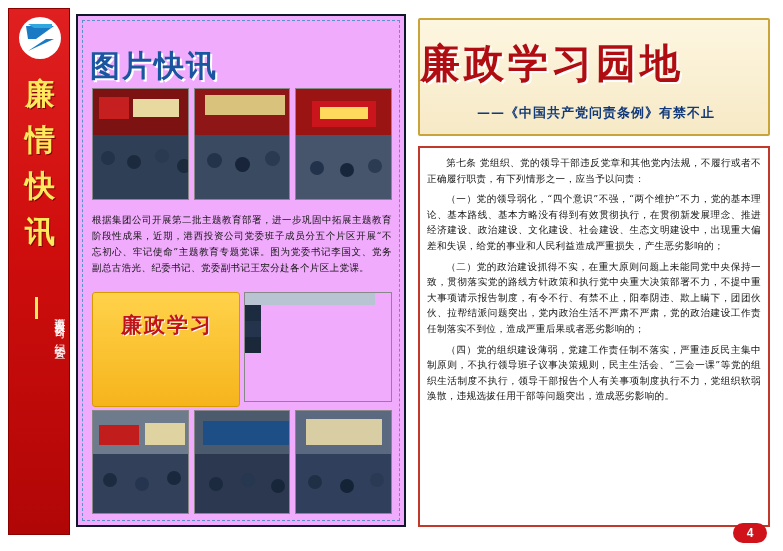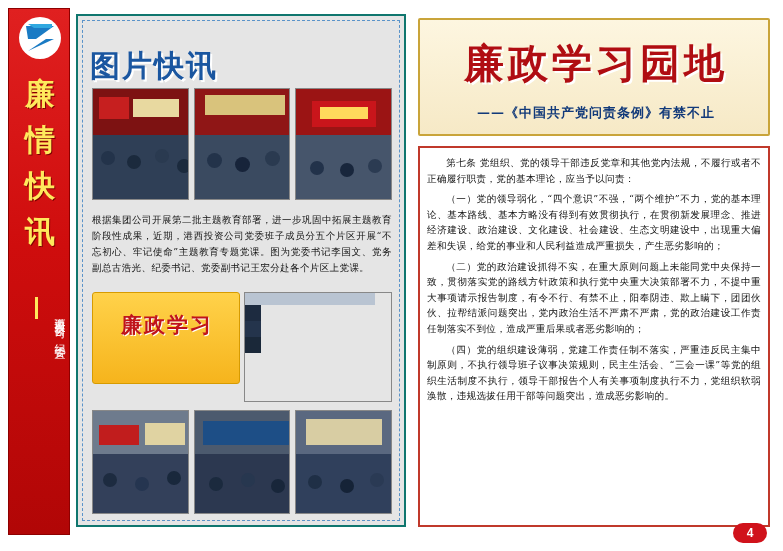--- a/index.html
+++ b/index.html
@@ -41,22 +41,22 @@
     letter-spacing:2px;
     white-space:nowrap;
   }
   .banner-dash{
     position:absolute;left:26px;top:288px;width:3px;height:22px;background:#ffe95c;
   }
 
   
   .photo-panel{
     position:absolute;left:76px;top:14px;width:330px;height:513px;
-    background:#e5e5e5;
-    border:2px solid #0f766e;
+    background:#f0abfc;
+    border:2px solid #0f172a;
     box-sizing:border-box;
   }
   .photo-panel-inner{
     position:absolute;left:4px;top:4px;right:4px;bottom:4px;
     border:1px dashed #5a93c9;
     box-sizing:border-box;
   }
   .pp-title{
     position:absolute;left:12px;top:30px;
     font-family:"DejaVu Serif","Liberation Serif",serif;
@@ -68,21 +68,21 @@
   .pp-row1 .ph{flex:1;height:112px;border:1px solid #888;box-sizing:border-box;position:relative;overflow:hidden;}
   .pp-body{
     position:absolute;left:14px;top:196px;width:300px;
     font-family:"DejaVu Serif","Liberation Serif",serif;
     font-size:9.5px;line-height:16px;color:#111;
     text-align:justify;
     letter-spacing:0.4px;
   }
   .pp-mid{position:absolute;left:14px;top:276px;width:300px;height:110px;}
   .pp-fanbox{
-    position:absolute;left:0;top:0;width:148px;height:92px;
+    position:absolute;left:0;top:0;width:148px;height:115px;
     background:linear-gradient(180deg,#ffd24a 0%,#f6b41c 100%);
     border:1px solid #d79b00;
     box-sizing:border-box;
     border-radius:3px;
   }
   .pp-fanbox .l1,.pp-fanbox .l2{
     position:absolute;left:0;width:148px;text-align:center;
     font-family:"DejaVu Serif","Liberation Serif",serif;
     font-weight:bold;color:#c0141b;
     font-size:21px;letter-spacing:2px;
@@ -96,21 +96,21 @@
 
   
   .right-head{
     position:absolute;left:418px;top:18px;width:352px;height:118px;
     background:linear-gradient(180deg,#fdf6e0 0%,#f6e9c6 100%);
     border:2px solid #c9a43a;
     box-sizing:border-box;
     border-radius:2px;
   }
   .rh-title{
-    position:absolute;left:0;top:16px;width:352px;text-align:center;
+    position:absolute;left:0;top:16px;width:352px;text-align:left;
     font-family:"DejaVu Serif","Liberation Serif",serif;
     font-size:40px;font-weight:bold;color:#b00d12;
     letter-spacing:4px;
     text-shadow:2px 2px 0 #ffffff;
   }
   .rh-sub{
     position:absolute;left:0;top:84px;width:352px;text-align:center;
     font-family:"DejaVu Serif","Liberation Serif",serif;
     font-size:13px;color:#123a7a;font-weight:bold;
     letter-spacing:1px;
@@ -246,21 +246,21 @@
     </div>
   </div>
 
   <div class="right-head">
     <div class="rh-title">廉政学习园地</div>
     <div class="rh-sub">——《中国共产党问责条例》有禁不止</div>
   </div>
 
   <div class="right-body">
     <div class="rb-inner">
-      <p class="first">第七条  党组织、党的领导干部违反党章和其他党内法规，不履行或者不正确履行职责，党的基本理论，应当予以问责：</p>
+      <p class="first">第七条  党组织、党的领导干部违反党章和其他党内法规，不履行或者不正确履行职责，有下列情形之一，应当予以问责：</p>
       <p>（一）党的领导弱化，“四个意识”不强，“两个维护”不力，党的基本理论、基本路线、基本方略没有得到有效贯彻执行，在贯彻新发展理念、推进经济建设、政治建设、文化建设、社会建设、生态文明建设中，出现重大偏差和失误，给党的事业和人民利益造成严重损失，产生恶劣影响的；</p>
       <p>（二）党的政治建设抓得不实，在重大原则问题上未能同党中央保持一致，贯彻落实党的路线方针政策和执行党中央重大决策部署不力，不提中重大事项请示报告制度，有令不行、有禁不止，阳奉阴违、欺上瞒下，团团伙伙、拉帮结派问题突出，党内政治生活不严肃不严肃，党的政治建设工作责任制落实不到位，造成严重后果或者恶劣影响的；</p>
       <p>（四）党的组织建设薄弱，党建工作责任制不落实，严重违反民主集中制原则，不执行领导班子议事决策规则，民主生活会、“三会一课”等党的组织生活制度不执行，领导干部报告个人有关事项制度执行不力，党组织软弱涣散，违规选拔任用干部等问题突出，造成恶劣影响的。</p>
     </div>
   </div>
 
   <div class="page-num">4</div>
 
 </div>
 

